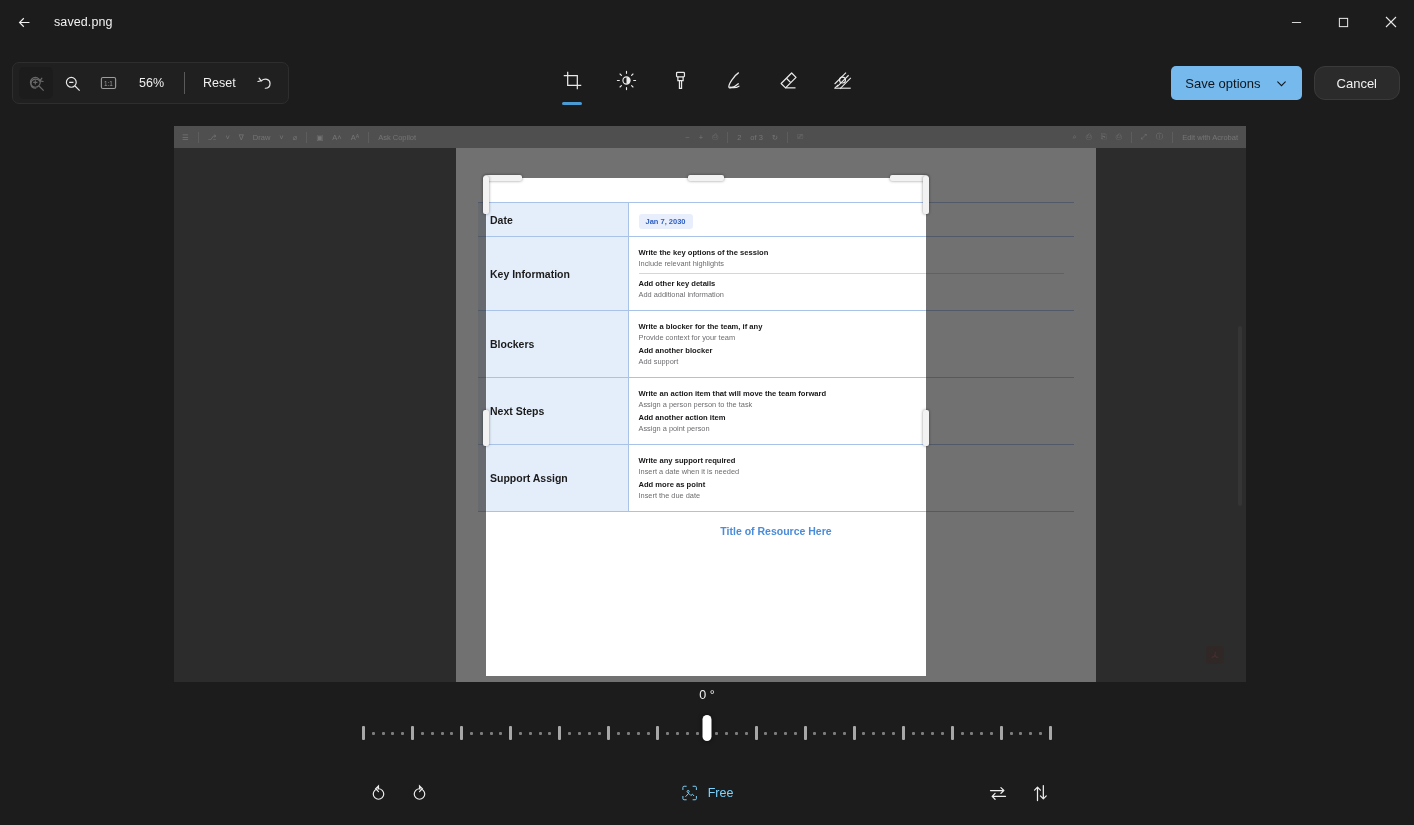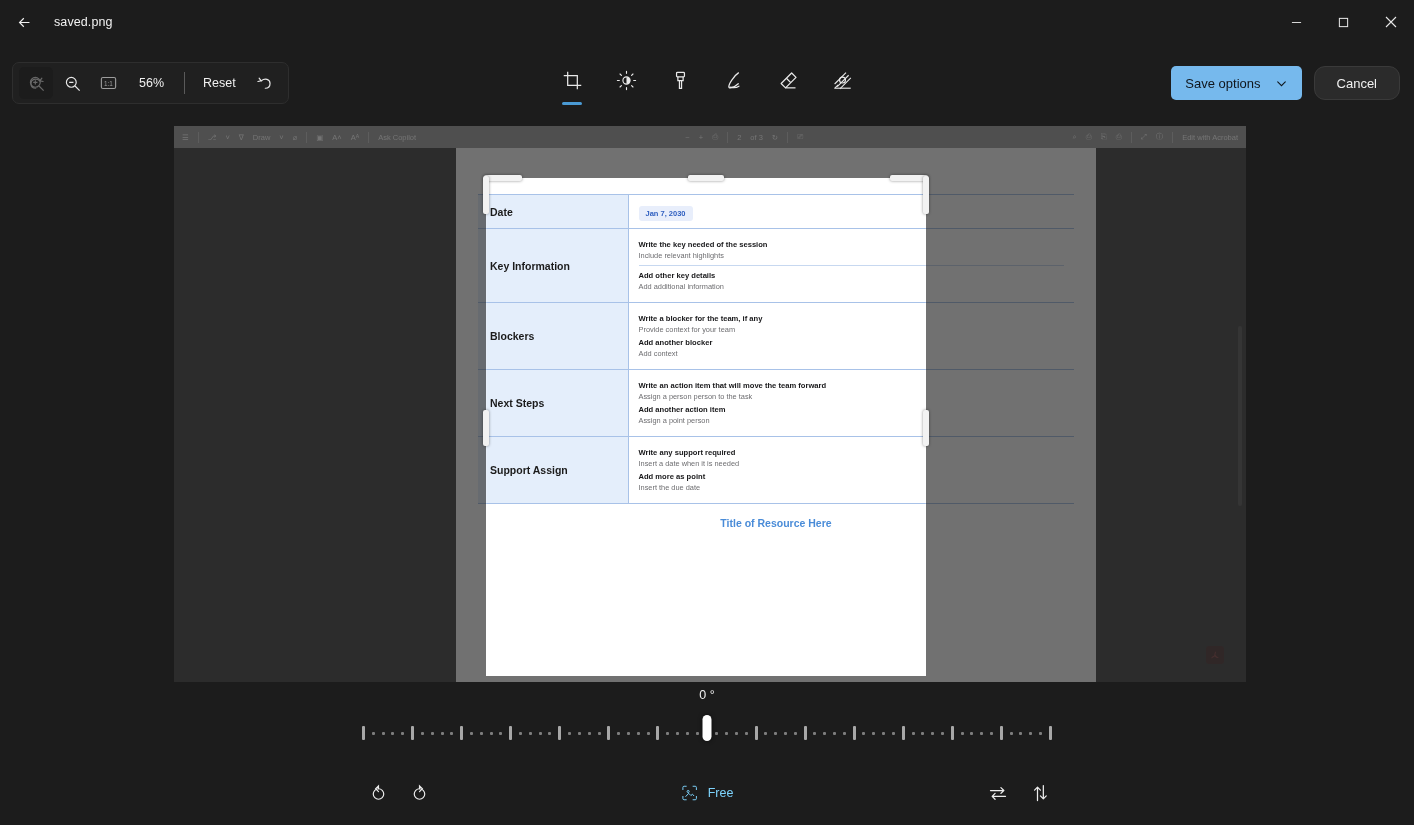--- a/index.html
+++ b/index.html
@@ -124,21 +124,21 @@
     position:absolute; left:312px; top:52px; width:440px; height:498px;
     box-shadow:0 0 0 1px rgba(255,255,255,.15) inset;
   }
   .handle { position:absolute; background:#f2f2f2; border-radius:2px; box-shadow:0 0 3px rgba(0,0,0,.45); }
   .h-corner-h { width:38px; height:6px; }
   .h-corner-v { width:6px; height:38px; }
   .h-edge-h { width:36px; height:6px; }
   .h-edge-v { width:6px; height:36px; }
 
   
-  #page-inner { position:absolute; left:0; top:0; width:640px; height:446px; padding:12px 22px; }
+  #page-inner { position:absolute; left:0; top:16px; width:640px; height:446px; padding:4px 22px; }
   table.meeting {
     width:100%; border-collapse:collapse; margin-top:34px; table-layout:fixed;
   }
   table.meeting td { vertical-align:middle; border-top:1px solid #a8c2e8; }
   table.meeting tr:last-child td { border-bottom:1px solid #a8c2e8; }
   td.label {
     width:150px; background:#e4eefb; color:#1b1b1b; font-weight:bold;
     font-size:10.5px; padding:10px 12px; border-right:1px solid #a8c2e8;
   }
   td.content { padding:7px 10px; }
@@ -371,34 +371,34 @@
           <div id="page-inner">
             <table class="meeting">
               <tbody id="table-body">
                   <tr>
                     <td class="label">Date</td>
                     <td class="content"><span class="dpill">Jan 7, 2030</span></td>
                   </tr>
                   <tr>
                     <td class="label">Key Information</td>
                     <td class="content">
-                      <div class="bold-line">Write the key needed of the session</div>
+                      <div class="bold-line">Write the key options of the session</div>
                       <div class="sub-line">Include relevant highlights</div>
                       <div class="hr-light"></div>
                       <div class="bold-line">Add other key details</div>
                       <div class="sub-line">Add additional information</div>
                     </td>
                   </tr>
                   <tr>
                     <td class="label">Blockers</td>
                     <td class="content">
                       <div class="bold-line">Write a blocker for the team, if any</div>
                       <div class="sub-line">Provide context for your team</div>
                       <div class="bold-line">Add another blocker</div>
-                      <div class="sub-line">Add context</div>
+                      <div class="sub-line">Add support</div>
                     </td>
                   </tr>
                   <tr>
                     <td class="label">Next Steps</td>
                     <td class="content">
                       <div class="bold-line">Write an action item that will move the team forward</div>
                       <div class="sub-line">Assign a person person to the task</div>
                       <div class="bold-line">Add another action item</div>
                       <div class="sub-line">Assign a point person</div>
                     </td>

